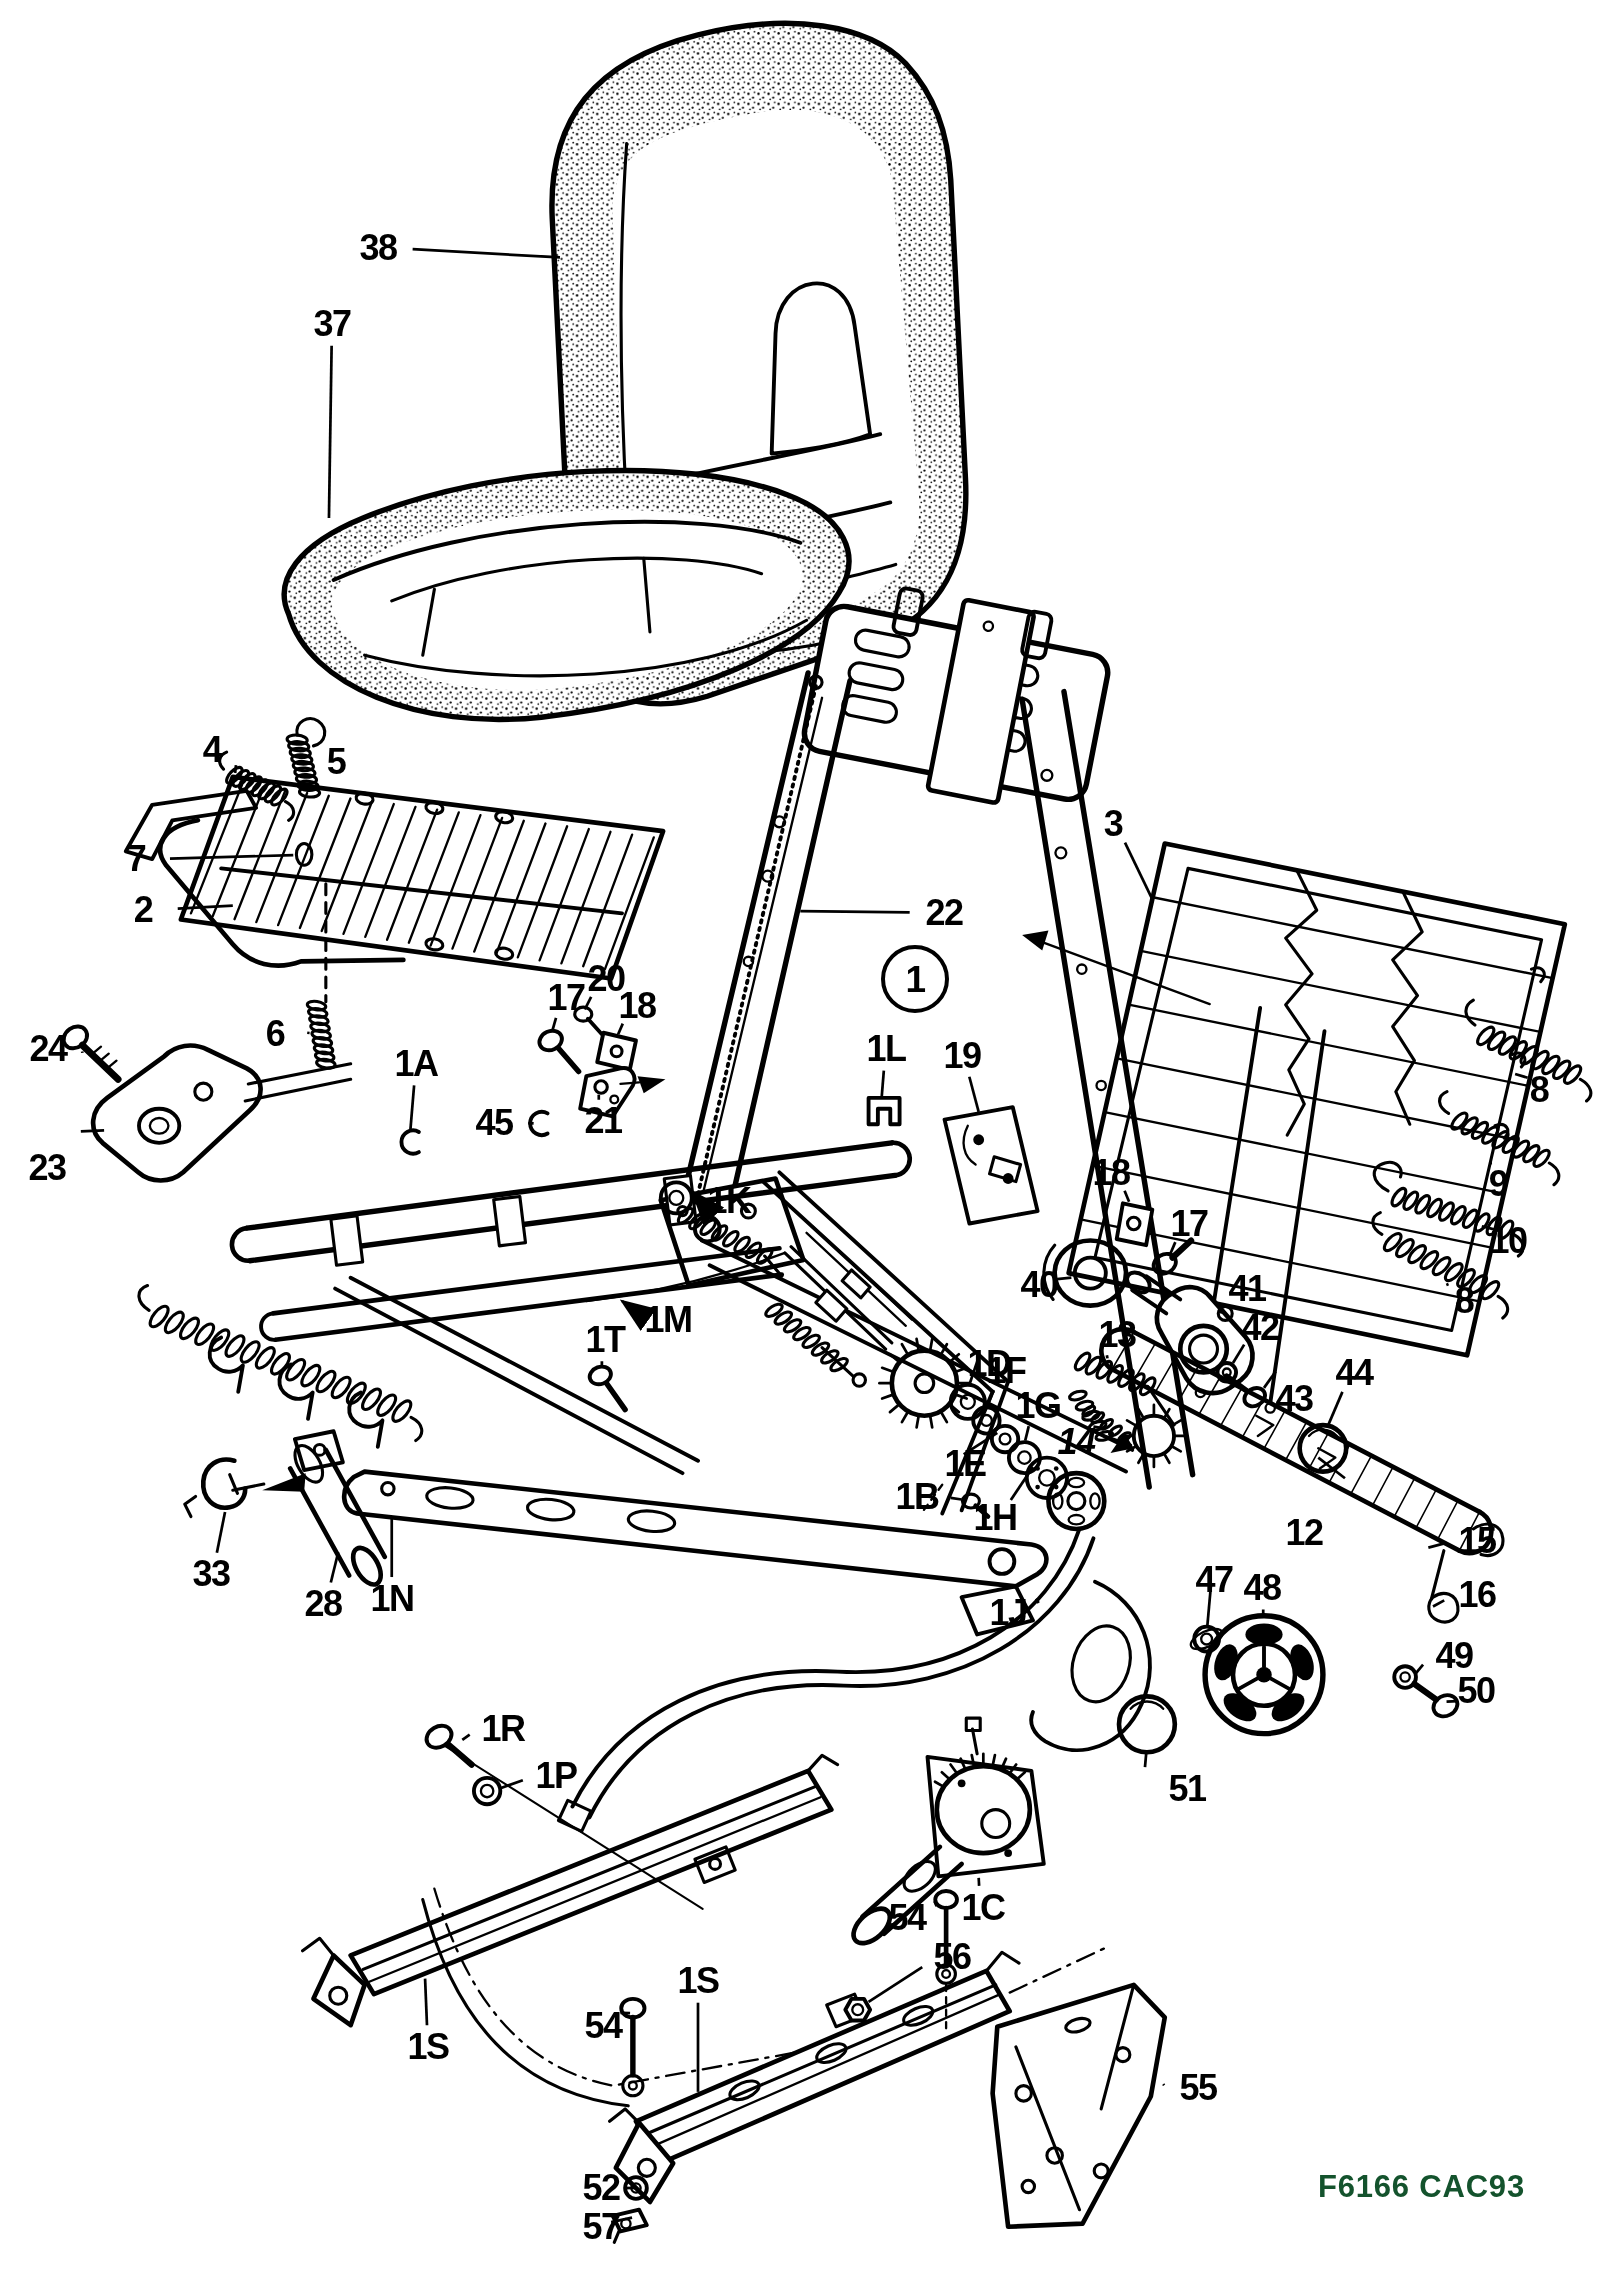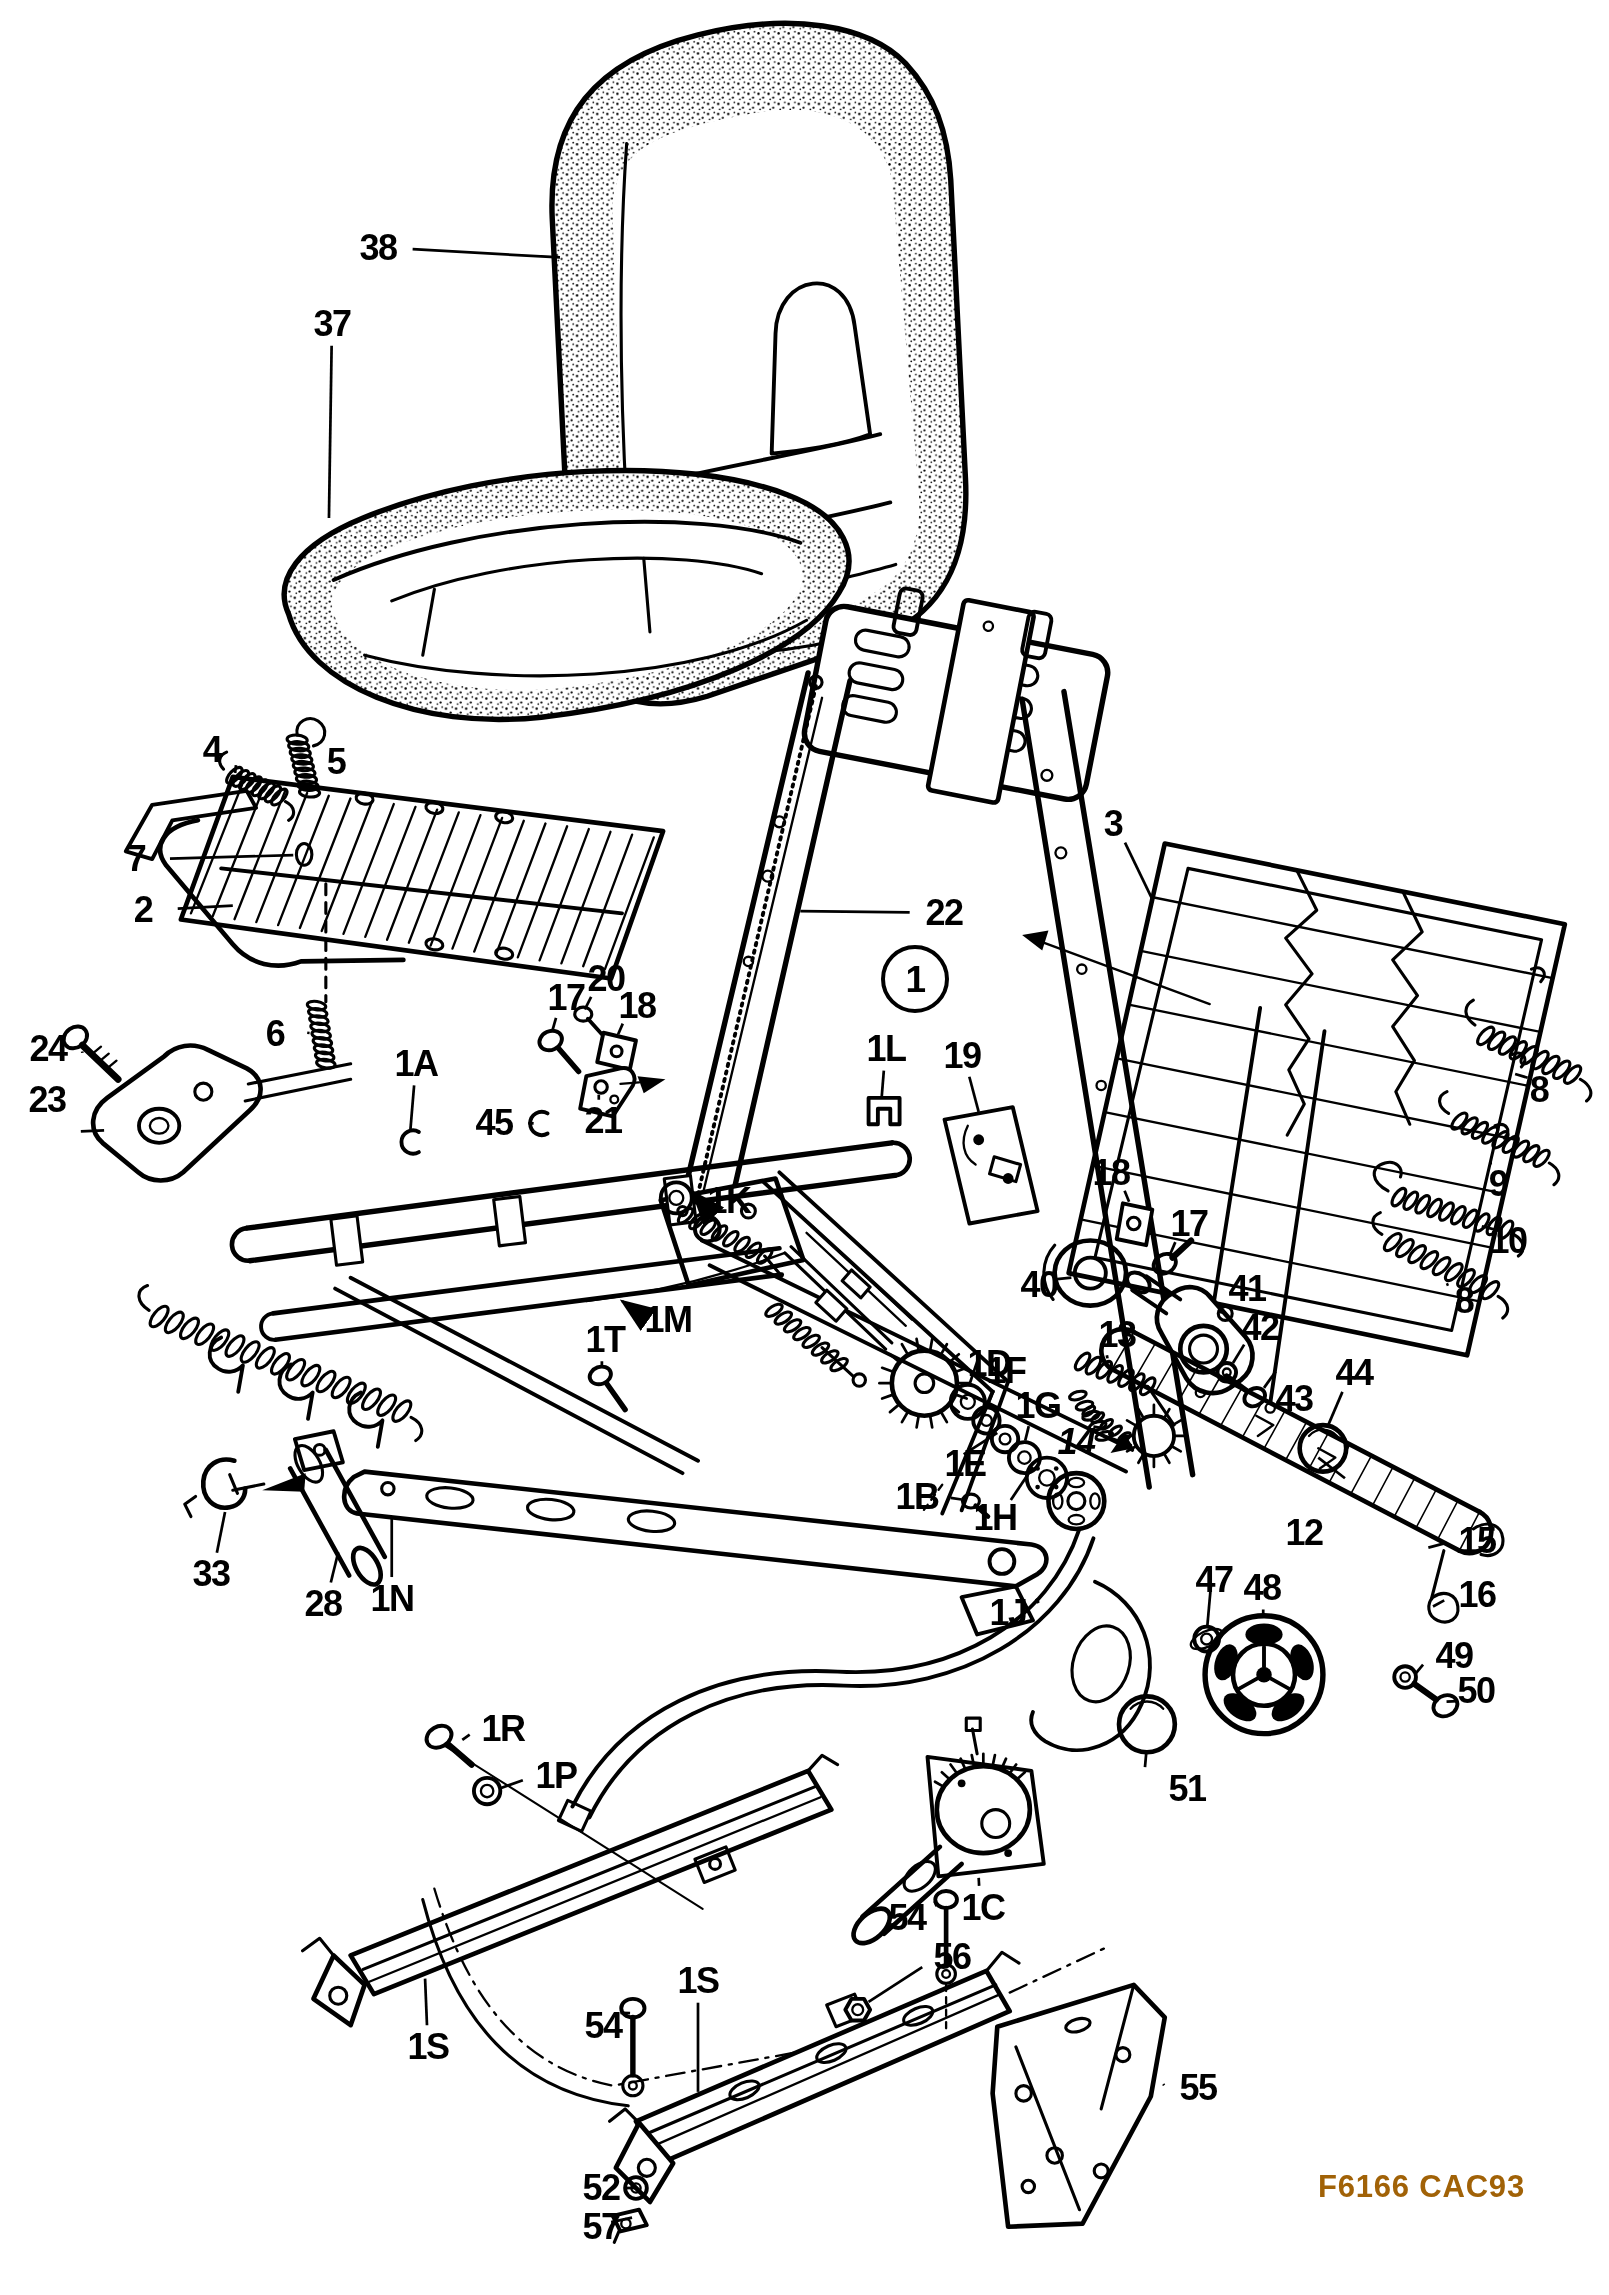--- a/index.html
+++ b/index.html
@@ -4,21 +4,21 @@
 <style>
   html,body{margin:0;padding:0;background:#fff;}
   .stage{position:relative;width:1610px;height:2295px;background:#fff;overflow:hidden;
          font-family:"Liberation Sans",sans-serif;}
   .art,.overlay{position:absolute;left:0;top:0;width:1610px;height:2295px;}
   .lbl{position:absolute;transform:translate(-50%,-50%);color:#000;
        font:bold 36px/1 "Liberation Sans",sans-serif;letter-spacing:-1.6px;white-space:nowrap;}
   .lbl.circled{width:60px;height:60px;border:4.7px solid #000;border-radius:50%;
        display:flex;align-items:center;justify-content:center;font-size:37px;}
   .leader{stroke:#000;stroke-width:3.5;fill:none;}
-  .footer{position:absolute;color:#a16207;font:bold 31px/1 "Liberation Sans",sans-serif;letter-spacing:0.8px;}
+  .footer{position:absolute;color:#14532d;font:bold 31px/1 "Liberation Sans",sans-serif;letter-spacing:0.8px;}
   .coil ellipse{fill:none;stroke:#000;stroke-width:4;}
   .gridlines line{stroke:#000;stroke-width:3;}
   .hatch line{stroke:#000;stroke-width:2;}
   .teeth line{stroke:#000;stroke-width:3.5;}
 </style>
 </head>
 <body>
 
 <div class="stage">
 
@@ -731,21 +731,21 @@
 
 <div id="labels-layer">
       <div class="lbl" style="left: 378px; top: 248px;">38</div>
       <div class="lbl" style="left: 332px; top: 324px;">37</div>
       <div class="lbl" style="left: 212px; top: 750px;">4</div>
       <div class="lbl" style="left: 336px; top: 762px;">5</div>
       <div class="lbl" style="left: 136px; top: 859px;">7</div>
       <div class="lbl" style="left: 143px; top: 910px;">2</div>
       <div class="lbl" style="left: 275px; top: 1034px;">6</div>
       <div class="lbl" style="left: 48px; top: 1049px;">24</div>
-      <div class="lbl" style="left: 47px; top: 1100px;">23</div>
+      <div class="lbl" style="left: 47px; top: 1168px;">23</div>
       <div class="lbl" style="left: 566px; top: 998px;">17</div>
       <div class="lbl" style="left: 606px; top: 979px;">20</div>
       <div class="lbl" style="left: 637px; top: 1006px;">18</div>
       <div class="lbl" style="left: 603px; top: 1121px;">21</div>
       <div class="lbl" style="left: 494px; top: 1123px;">45</div>
       <div class="lbl" style="left: 416px; top: 1064px;">1A</div>
       <div class="lbl" style="left: 944px; top: 913px;">22</div>
       <div class="lbl circled" style="left: 915px; top: 979px;">1</div>
       <div class="lbl" style="left: 886px; top: 1049px;">1L</div>
       <div class="lbl" style="left: 962px; top: 1056px;">19</div>

